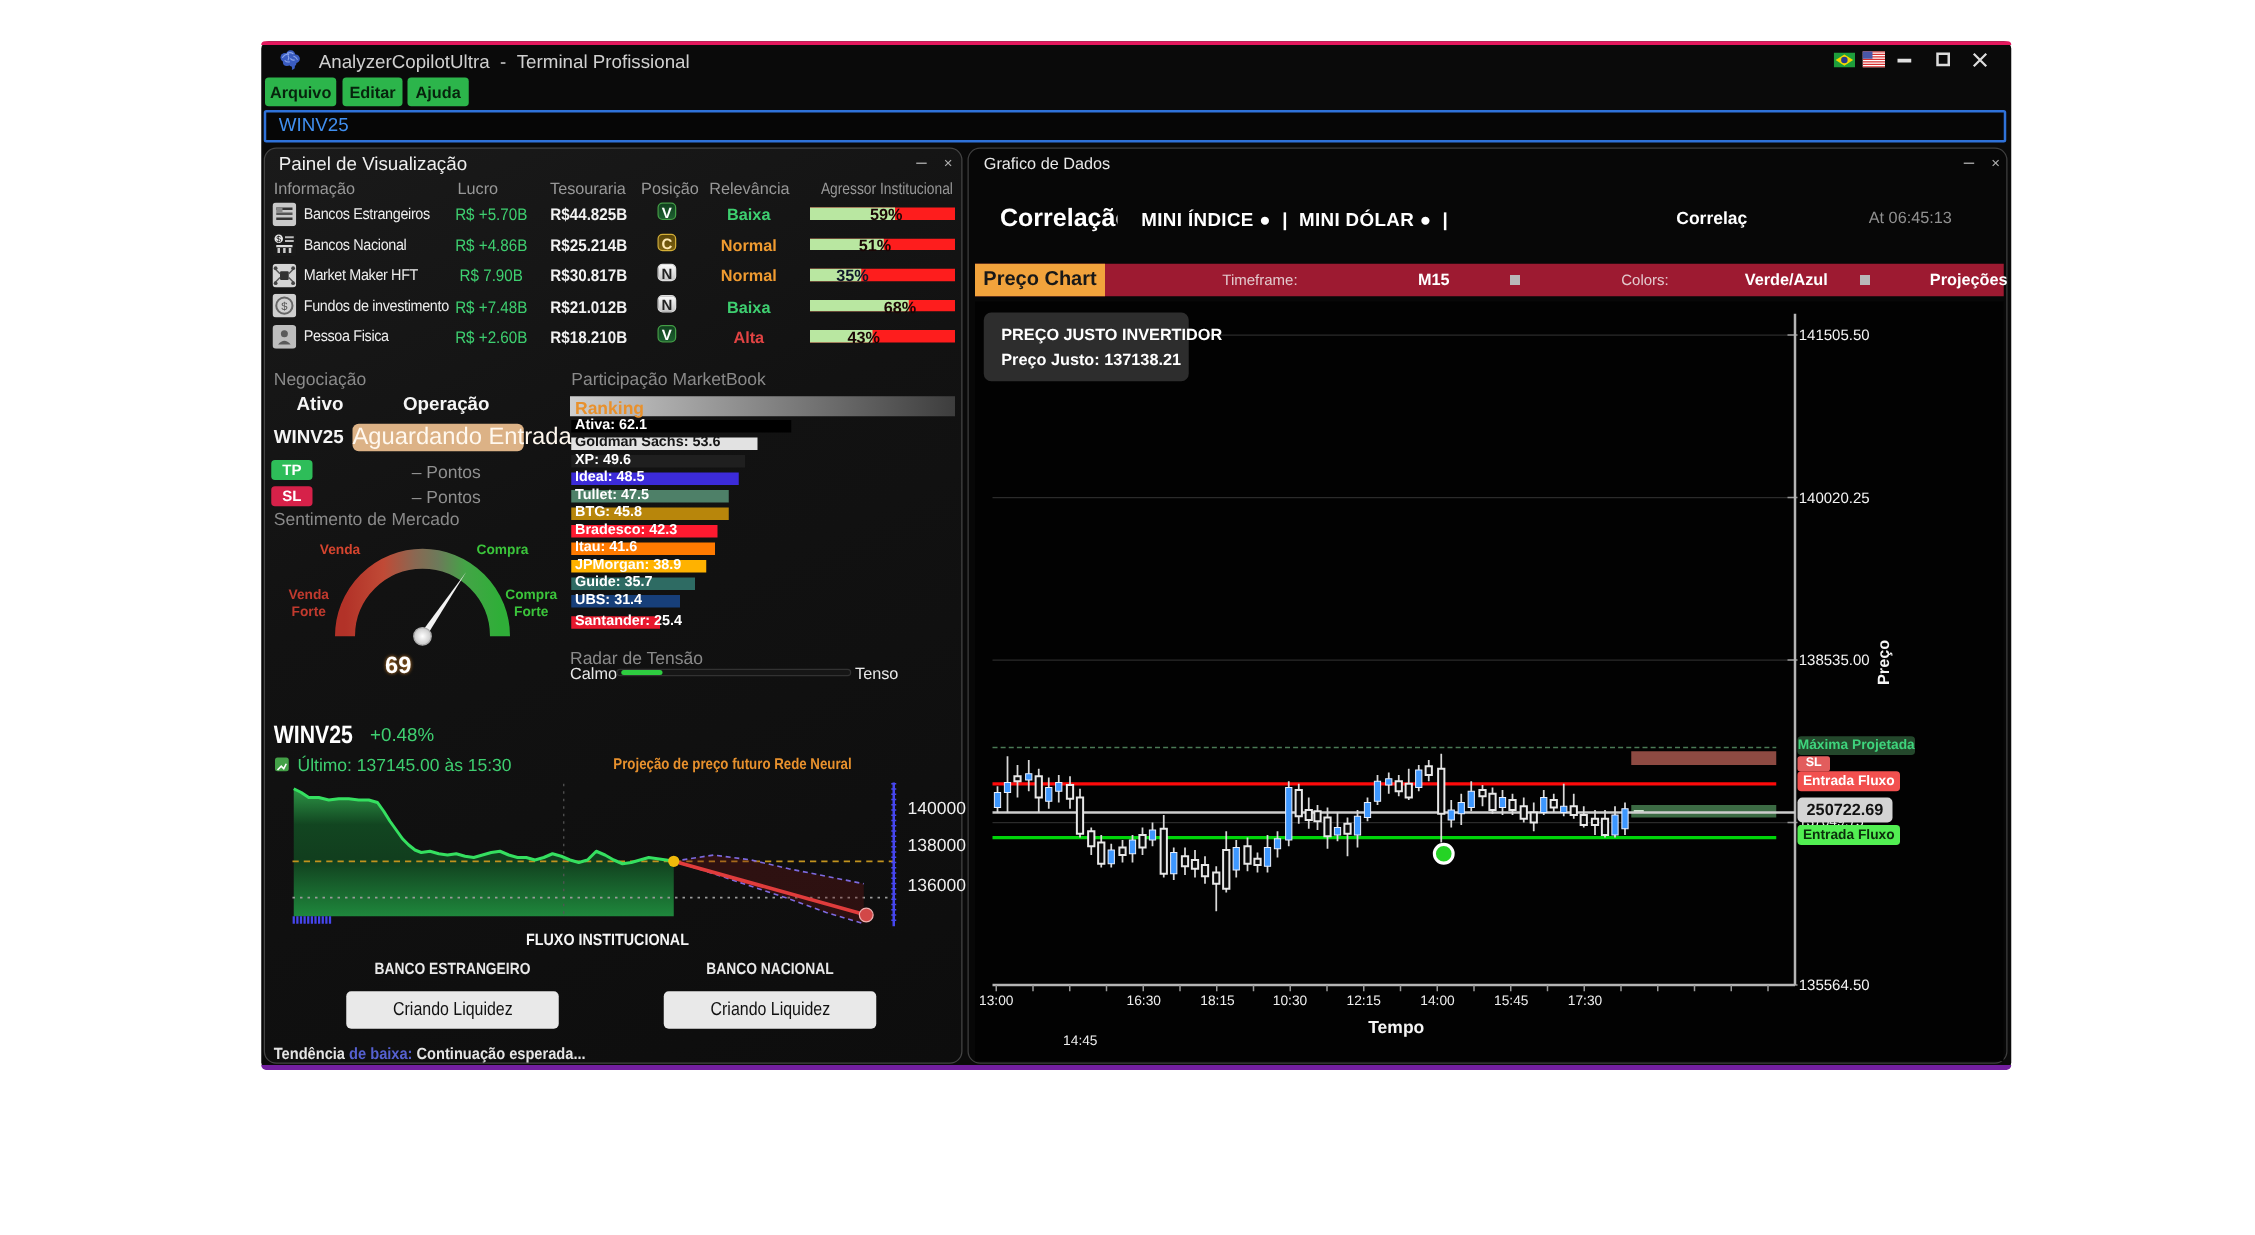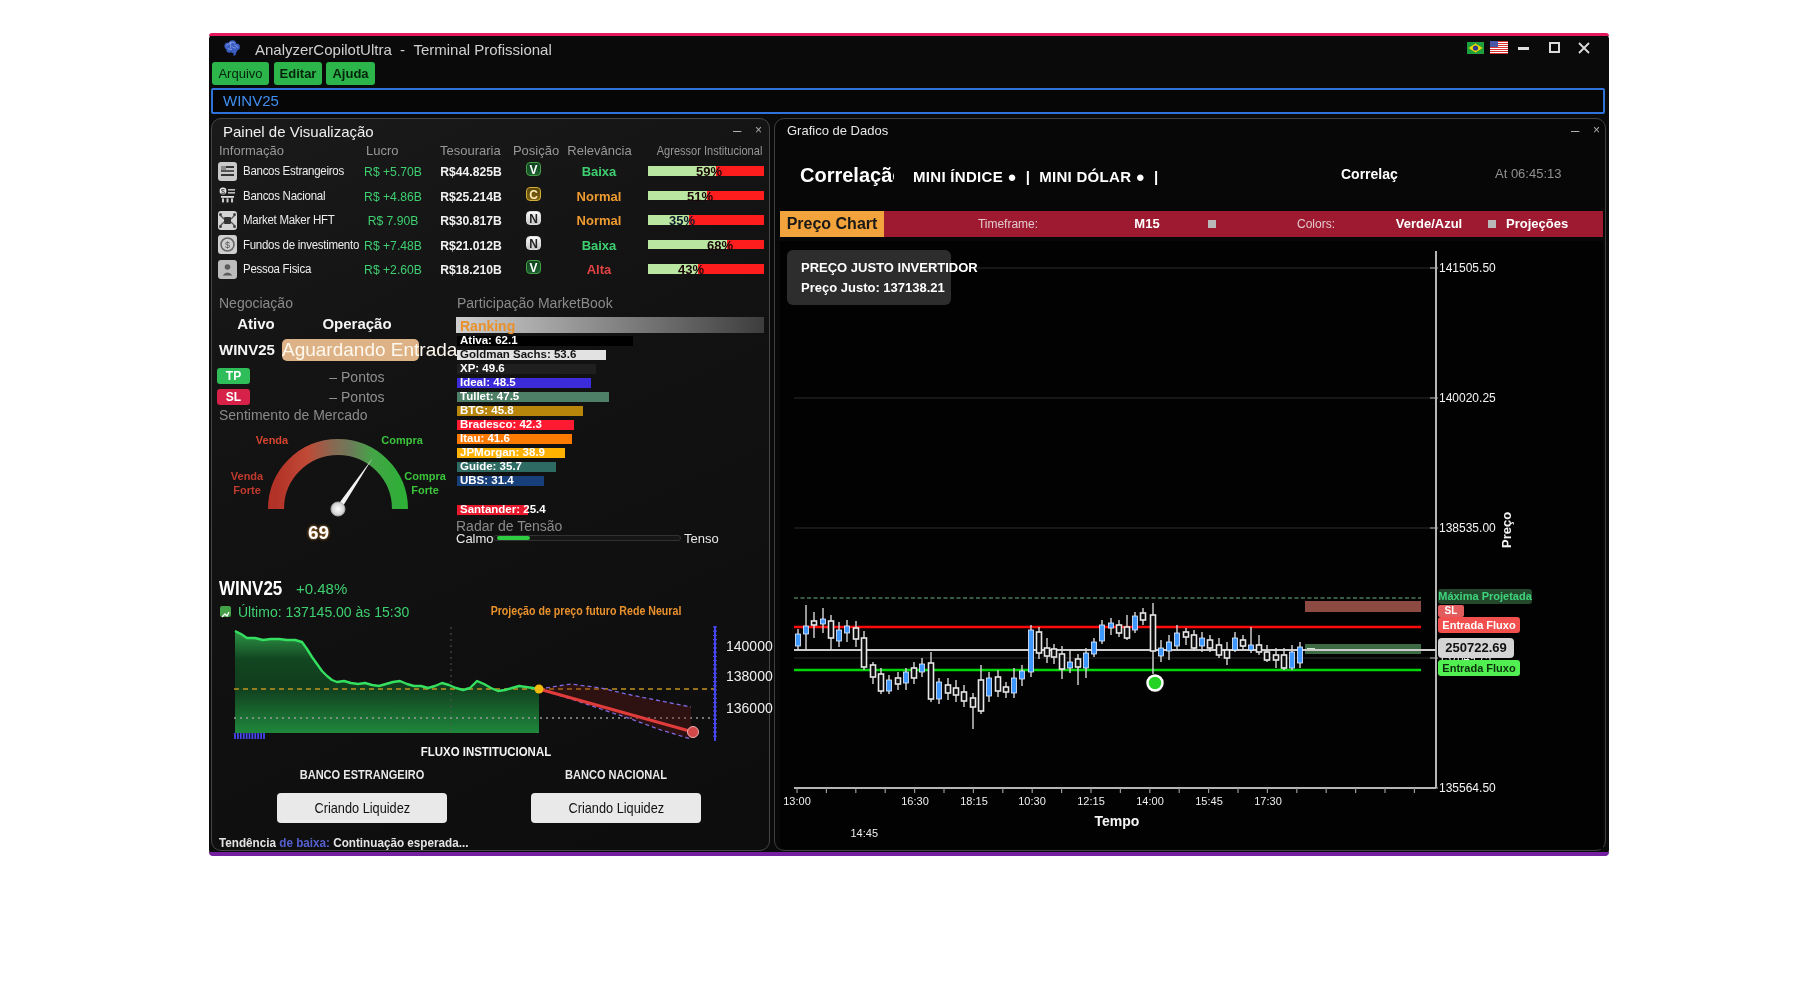--- a/index.html
+++ b/index.html
@@ -40,21 +40,21 @@
         <rect y="12" width="18" height="1"></rect>
       </g>
     <rect width="8" height="6" fill="#4a56a8"></rect>
   </svg>
   <div class="abs" style="left:1309px;top:14px;width:11px;height:2.5px;background:#e0e0e0"></div>
   <div class="abs" style="left:1340px;top:9px;width:11px;height:11px;border:2px solid #dcdcdc"></div>
   <svg class="abs" style="left:1369px;top:9px" width="12" height="12">
       <path d="M1 1 L11 11 M11 1 L1 11" stroke="#dcdcdc" stroke-width="1.8"></path>
     </svg>
 
-  <div class="abs" style="left:3px;top:29px;width:57px;height:23px;background:#2cb54b;border-radius:3px;text-align:center;line-height:23px;font-size:13px;font-weight:normal;color:#07230d">Arquivo</div>
+  <div class="abs" style="left:3px;top:29px;width:57px;height:23px;background:#2cb54b;border-radius:3px;text-align:center;line-height:23px;font-size:13px;font-weight:bold;color:#07230d">Arquivo</div>
   <div class="abs" style="left:65px;top:29px;width:48px;height:23px;background:#2cb54b;border-radius:3px;text-align:center;line-height:23px;font-size:13px;font-weight:bold;color:#07230d">Editar</div>
   <div class="abs" style="left:117px;top:29px;width:49px;height:23px;background:#2cb54b;border-radius:3px;text-align:center;line-height:23px;font-size:13px;font-weight:bold;color:#07230d">Ajuda</div>
 
   <div class="abs" style="left:2px;top:55px;width:1394px;height:26px;background:#060606;border:2px solid #2f72d9;border-radius:2px;line-height:22px;padding-left:10px;font-size:15px;color:#408ff0">WINV25</div>
 
   <div class="abs" style="left:2px;top:85px;width:559px;height:733px;background:linear-gradient(155deg,#1a1a1a 0%,#121212 40%,#0d0d0d 100%);border:1px solid #454545;border-radius:10px">
     <div class="abs" style="left:11px;top:4px;font-size:15px;color:#efefef">Painel de Visualização</div>
     <div class="abs" style="left:521px;top:2px;font-size:15px;color:#b0b0b0">–</div>
     <div class="abs" style="left:543px;top:4px;font-size:12px;color:#b0b0b0">×</div>
 
@@ -194,42 +194,42 @@
       </div>
 <div style="position:absolute;left:245px;top:231px;width:149px;height:10px;background:#e2e2e2;">
         <span style="position:absolute;left:3px;top:-2px;font-size:11.5px;font-weight:bold;color:#151515;white-space:nowrap">Goldman Sachs: 53.6</span>
       </div>
 <div style="position:absolute;left:245px;top:245px;width:139px;height:10px;background:#1f1f1f;">
         <span style="position:absolute;left:3px;top:-2px;font-size:11.5px;font-weight:bold;color:#ffffff;white-space:nowrap">XP: 49.6</span>
       </div>
 <div style="position:absolute;left:245px;top:259px;width:134px;height:10px;background:#3c2bd9;">
         <span style="position:absolute;left:3px;top:-2px;font-size:11.5px;font-weight:bold;color:#ffffff;white-space:nowrap">Ideal: 48.5</span>
       </div>
-<div style="position:absolute;left:245px;top:273px;width:152px;height:10px;background:#4e8068;padding-left:15px;">
+<div style="position:absolute;left:245px;top:273px;width:126px;height:10px;background:#4e8068;padding-left:15px;">
         <span style="position:absolute;left:3px;top:-2px;font-size:11.5px;font-weight:bold;color:#ffffff;white-space:nowrap">Tullet: 47.5</span>
       </div>
 <div style="position:absolute;left:245px;top:287px;width:126px;height:10px;background:#b8860b;">
         <span style="position:absolute;left:3px;top:-2px;font-size:11.5px;font-weight:bold;color:#ffffff;white-space:nowrap">BTG: 45.8</span>
       </div>
 <div style="position:absolute;left:245px;top:301px;width:117px;height:10px;background:#fe1a30;">
         <span style="position:absolute;left:3px;top:-2px;font-size:11.5px;font-weight:bold;color:#ffffff;white-space:nowrap">Bradesco: 42.3</span>
       </div>
 <div style="position:absolute;left:245px;top:315px;width:115px;height:10px;background:#ff7a00;">
         <span style="position:absolute;left:3px;top:-2px;font-size:11.5px;font-weight:bold;color:#ffffff;white-space:nowrap">Itau: 41.6</span>
       </div>
 <div style="position:absolute;left:245px;top:329px;width:108px;height:10px;background:#ffb200;">
         <span style="position:absolute;left:3px;top:-2px;font-size:11.5px;font-weight:bold;color:#ffffff;white-space:nowrap">JPMorgan: 38.9</span>
       </div>
 <div style="position:absolute;left:245px;top:343px;width:99px;height:10px;background:#2e6b63;">
         <span style="position:absolute;left:3px;top:-2px;font-size:11.5px;font-weight:bold;color:#ffffff;white-space:nowrap">Guide: 35.7</span>
       </div>
 <div style="position:absolute;left:245px;top:357px;width:87px;height:10px;background:#173f7a;">
         <span style="position:absolute;left:3px;top:-2px;font-size:11.5px;font-weight:bold;color:#ffffff;white-space:nowrap">UBS: 31.4</span>
       </div>
-<div style="position:absolute;left:245px;top:374px;width:71px;height:10px;background:#e8182d;margin-top:12px;">
+<div style="position:absolute;left:245px;top:374px;width:71px;height:10px;background:#e8182d;">
         <span style="position:absolute;left:3px;top:-2px;font-size:11.5px;font-weight:bold;color:#ffffff;white-space:nowrap">Santander: 25.4</span>
       </div>
     <div class="abs" style="left:244px;top:399px;font-size:14px;color:#8a8a8a">Radar de Tensão</div>
     <div class="abs" style="left:244px;top:412px;font-size:13px;color:#e8e8e8">Calmo</div>
     <div class="abs" style="left:281px;top:416px;width:188px;height:6px;background:#161616;border:1px solid #323232;border-radius:3px"></div>
     <div class="abs" style="left:285px;top:417px;width:33px;height:4px;background:#2ecc40;border-radius:2px"></div>
     <div class="abs" style="left:472px;top:412px;font-size:13px;color:#e8e8e8">Tenso</div>
 
     <div class="abs" style="left:7px;top:458px;font-size:20px;font-weight:bold;color:#fff;transform:scaleX(0.85);transform-origin:0 50%">WINV25</div>
     <div class="abs" style="left:84px;top:461px;font-size:15px;color:#3ecf70">+0.48%</div>
@@ -320,21 +320,21 @@
     <div class="abs" style="left:720px;top:47px;font-size:13px;color:#909090">At 06:45:13</div>
 
     <div class="abs" style="left:5px;top:92px;width:823px;height:26px;background:#9d1a31"></div>
     <div class="abs" style="left:5px;top:92px;width:104px;height:26px;background:#f2a33c;text-align:center;line-height:26px;font-size:16px;font-weight:bold;color:#181818">Preço Chart</div>
     <div class="abs" style="left:183px;top:98px;width:100px;text-align:center;font-size:12px;color:#e3c9cd">Timeframe:</div>
     <div class="abs" style="left:322px;top:97px;width:100px;text-align:center;font-size:13px;font-weight:bold;color:#fff">M15</div>
     <div class="abs" style="left:433px;top:101px;width:8px;height:8px;background:#b9b9b9"></div>
     <div class="abs" style="left:491px;top:98px;width:100px;text-align:center;font-size:12px;color:#e3c9cd">Colors:</div>
     <div class="abs" style="left:604px;top:97px;width:100px;text-align:center;font-size:13px;font-weight:bold;color:#fff">Verde/Azul</div>
     <div class="abs" style="left:713px;top:101px;width:8px;height:8px;background:#b9b9b9"></div>
-    <div class="abs" style="left:731px;top:97px;width:100px;text-align:left;font-size:13px;font-weight:bold;color:#fff">Projeções</div>
+    <div class="abs" style="left:731px;top:97px;width:100px;text-align:right;font-size:13px;font-weight:bold;color:#fff">Projeções</div>
 
     <svg class="abs" style="left:5px;top:122px" width="823" height="608" viewBox="0 0 823 608">
       <rect width="823" height="608" fill="#020202"></rect>
 <line x1="14" y1="27" x2="656" y2="27" stroke="#2b2b2b" stroke-width="1"></line>
 <line x1="14" y1="157" x2="656" y2="157" stroke="#2b2b2b" stroke-width="1"></line>
 <line x1="14" y1="287" x2="656" y2="287" stroke="#2b2b2b" stroke-width="1"></line>
 <line x1="14" y1="417" x2="656" y2="417" stroke="#2b2b2b" stroke-width="1"></line>
 <line x1="650" y1="27" x2="658" y2="27" stroke="#9a9a9a" stroke-width="1.2"></line>
 <line x1="650" y1="157" x2="658" y2="157" stroke="#9a9a9a" stroke-width="1.2"></line>
 <line x1="650" y1="287" x2="658" y2="287" stroke="#9a9a9a" stroke-width="1.2"></line>

